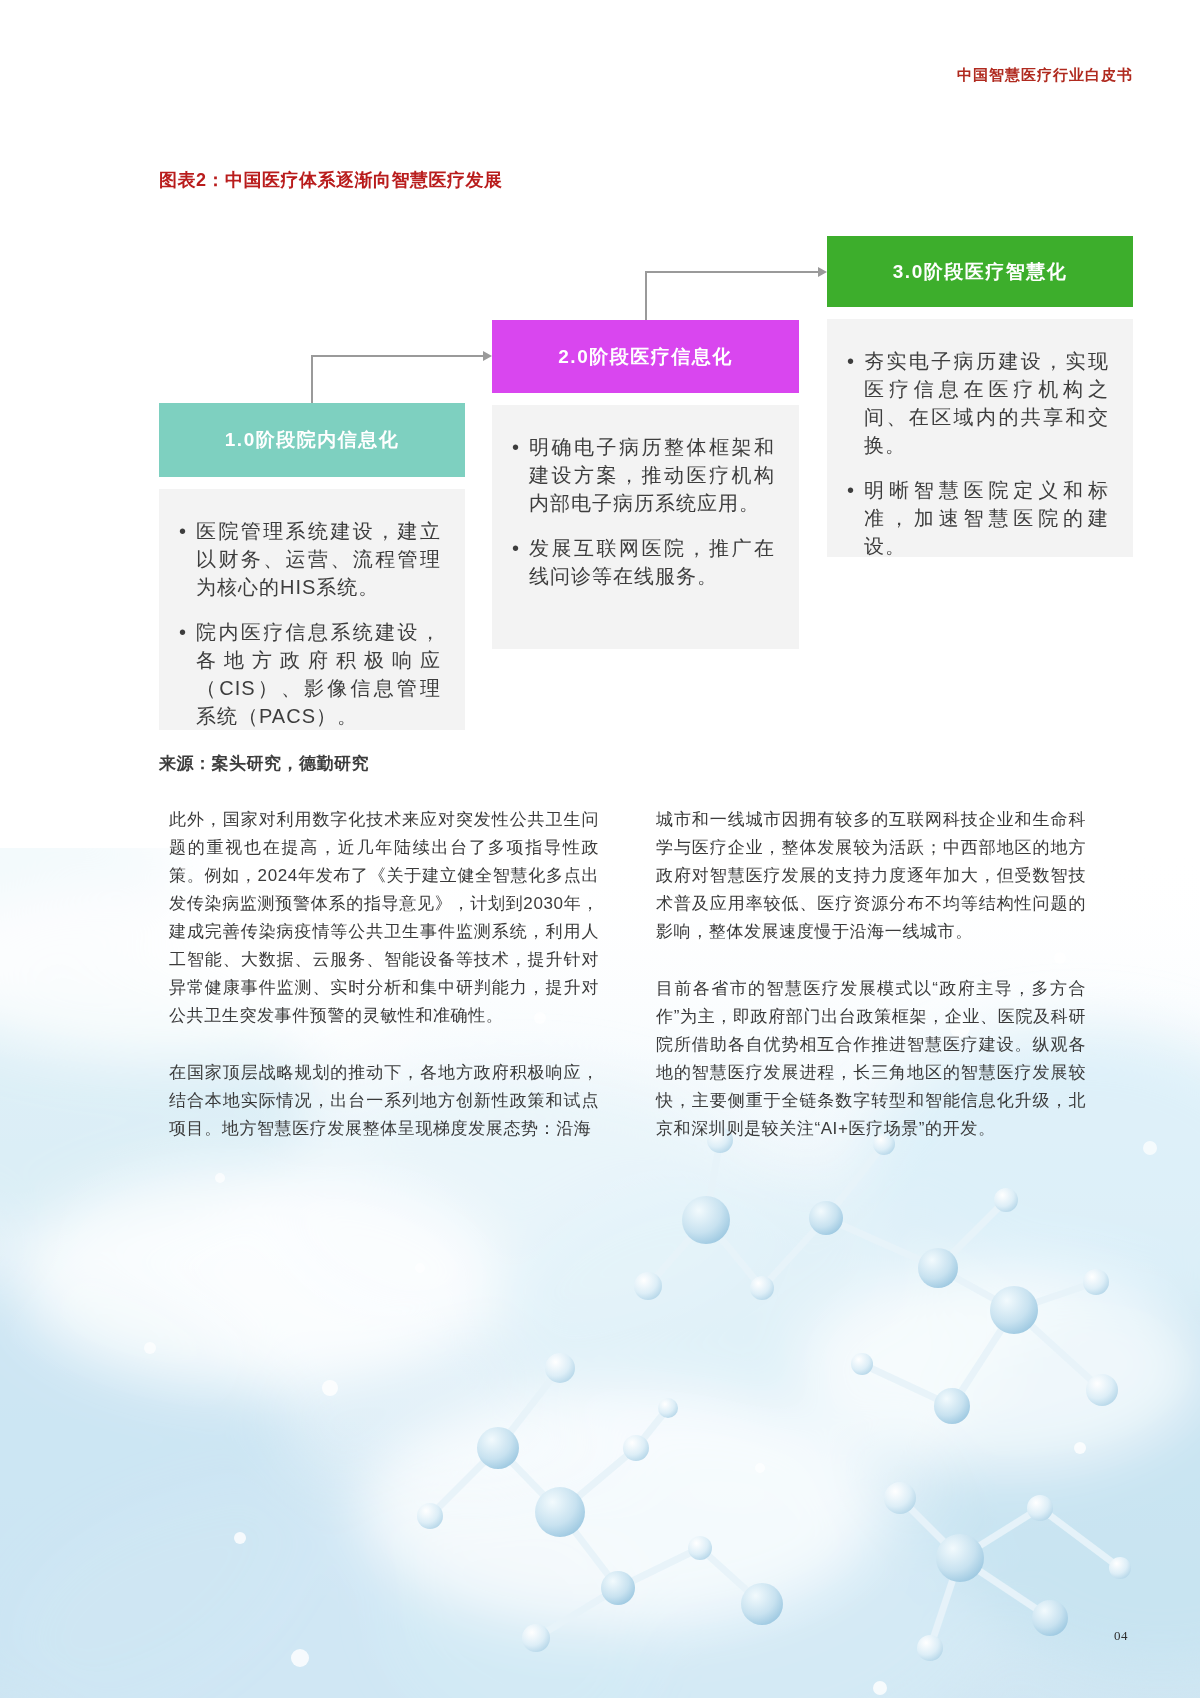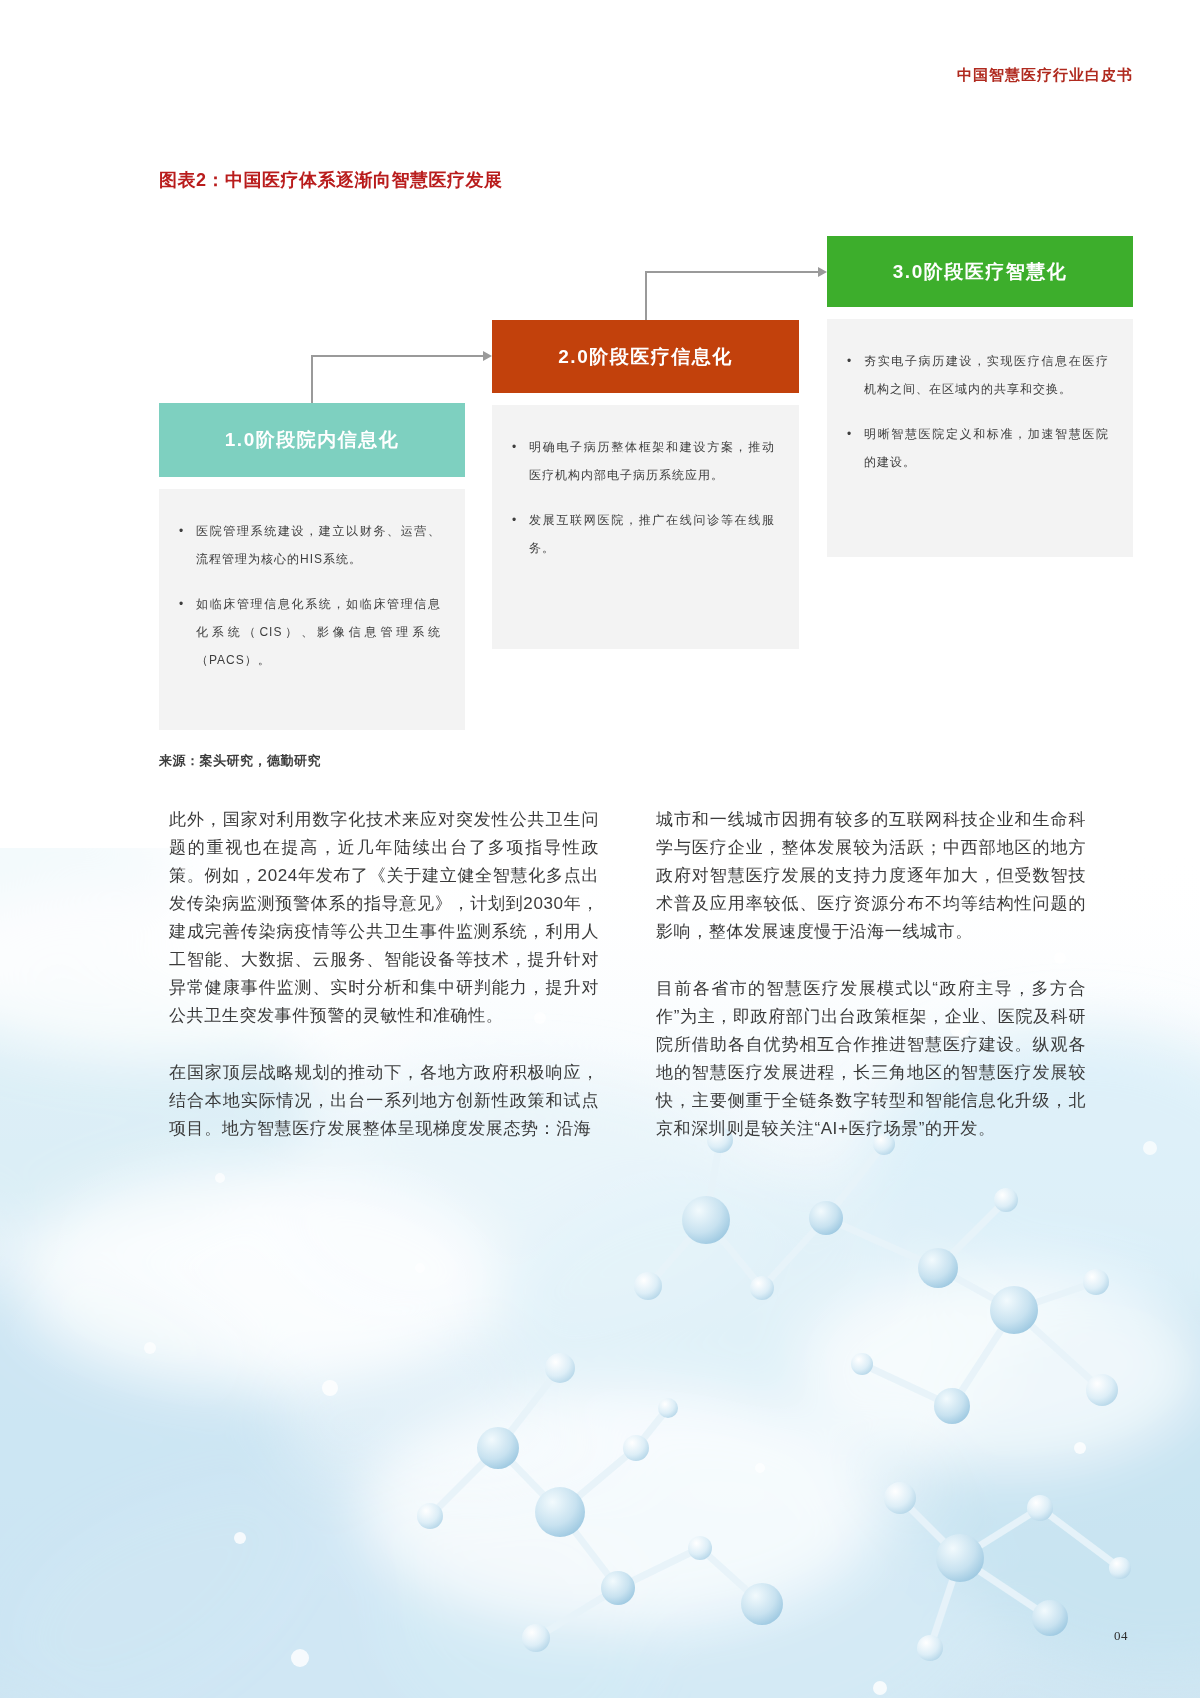--- a/index.html
+++ b/index.html
@@ -31,21 +31,21 @@
     color:#ffffff;font-weight:bold;font-size:19px;letter-spacing:1.5px;
     line-height:28px;text-align:center;
   }
   .stage-body{
     position:absolute;background:#F3F3F3;
     box-sizing:border-box;
     padding:28px 24px 0 20px;
   }
   .stage-body ul{
     list-style:none;margin:0;padding:0;
-    font-size:12px;line-height:28px;letter-spacing:1px;color:#3d3d3d;
+    font-size:20px;line-height:28px;letter-spacing:1px;color:#3d3d3d;
     text-align:justify;
   }
   .stage-body ul li{
     position:relative;padding-left:17px;margin:0 0 17px 0;
   }
   .stage-body ul li::before{
     content:"•";position:absolute;left:0;top:0;color:#3d3d3d;
   }
   #stage1-head{left:159px;top:403px;width:306px;height:74px;}
   #stage1-body{left:159px;top:489px;width:306px;height:241px;}
@@ -62,21 +62,21 @@
   }
   #conn1-v{left:311px;top:355px;width:1.5px;height:48px;}
   #conn1-h{left:311px;top:355px;width:173px;height:1.5px;}
   #conn1-a{left:483px;top:351px;}
   #conn2-v{left:645px;top:271px;width:1.5px;height:49px;}
   #conn2-h{left:645px;top:271px;width:174px;height:1.5px;}
   #conn2-a{left:818px;top:267px;}
   
   .figure-source{
     position:absolute;left:159px;top:752px;
-    font-size:13px;font-weight:bold;color:#3d3d3d;letter-spacing:0.5px;
+    font-size:17px;font-weight:bold;color:#3d3d3d;letter-spacing:0.5px;
   }
   
   .col{
     position:absolute;top:806px;width:430px;
     font-size:17px;line-height:28px;letter-spacing:0.6px;
     text-align:justify;color:#3a3a3a;
   }
   .col p{margin:0 0 29px 0;}
   #col-left{left:169px;}
   #col-right{left:656px;}
@@ -239,25 +239,25 @@
     <div class="conn" id="conn2-h"></div>
     <div class="conn-arrow" id="conn2-a"></div>
 
     <div class="stage-head" id="stage1-head" style="background-color: rgb(126, 208, 192); text-align: right;">
       <span>1.0阶段</span>
       <span>院内信息化</span>
     </div>
     <div class="stage-body" id="stage1-body">
       <ul>
           <li>医院管理系统建设，建立以财务、运营、流程管理为核心的HIS系统。</li>
-          <li>如临床管理信息化系统，如临床管理信息化系统（CIS）、影像信息管理系统（PACS）。</li>
+          <li>院内医疗信息系统建设，各地方政府积极响应（CIS）、影像信息管理系统（PACS）。</li>
         </ul>
     </div>
 
-    <div class="stage-head" id="stage2-head" style="background-color: #c2410c;">
+    <div class="stage-head" id="stage2-head" style="background-color: #d946ef;">
       <span>2.0阶段</span>
       <span>医疗信息化</span>
     </div>
     <div class="stage-body" id="stage2-body">
       <ul>
           <li>明确电子病历整体框架和建设方案，推动医疗机构内部电子病历系统应用。</li>
           <li>发展互联网医院，推广在线问诊等在线服务。</li>
         </ul>
     </div>
 

